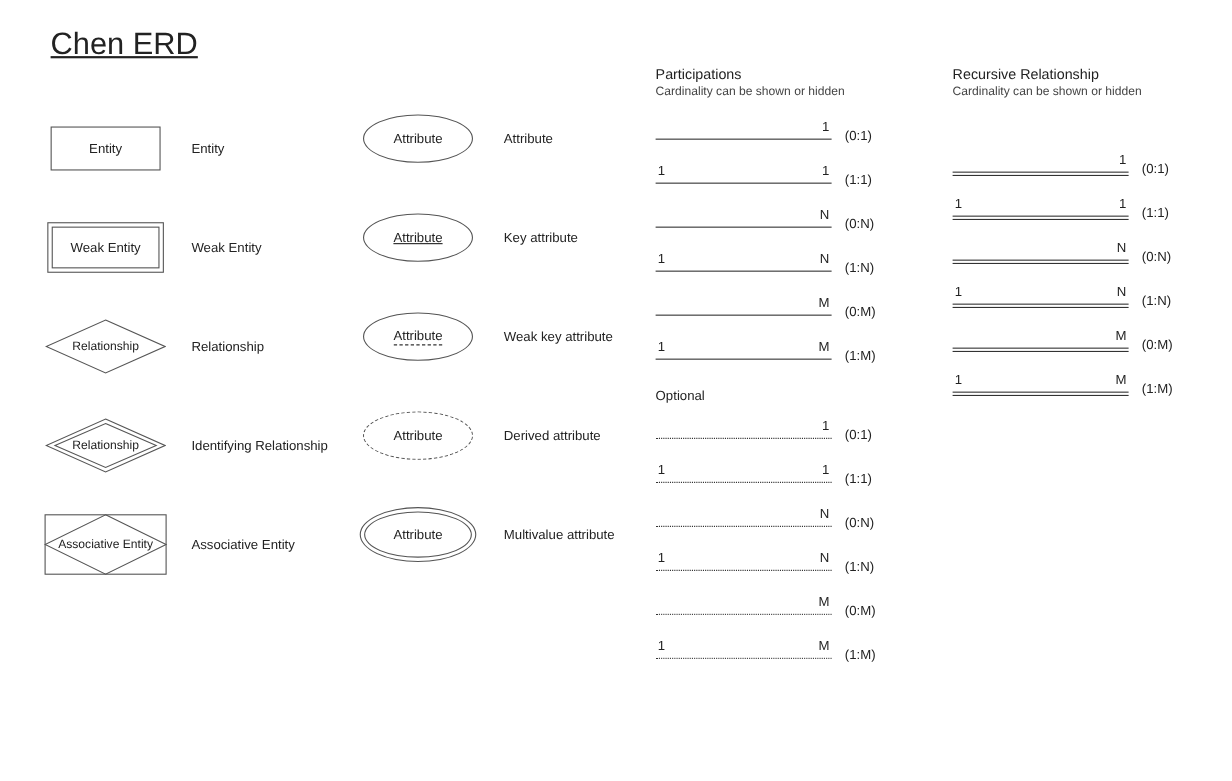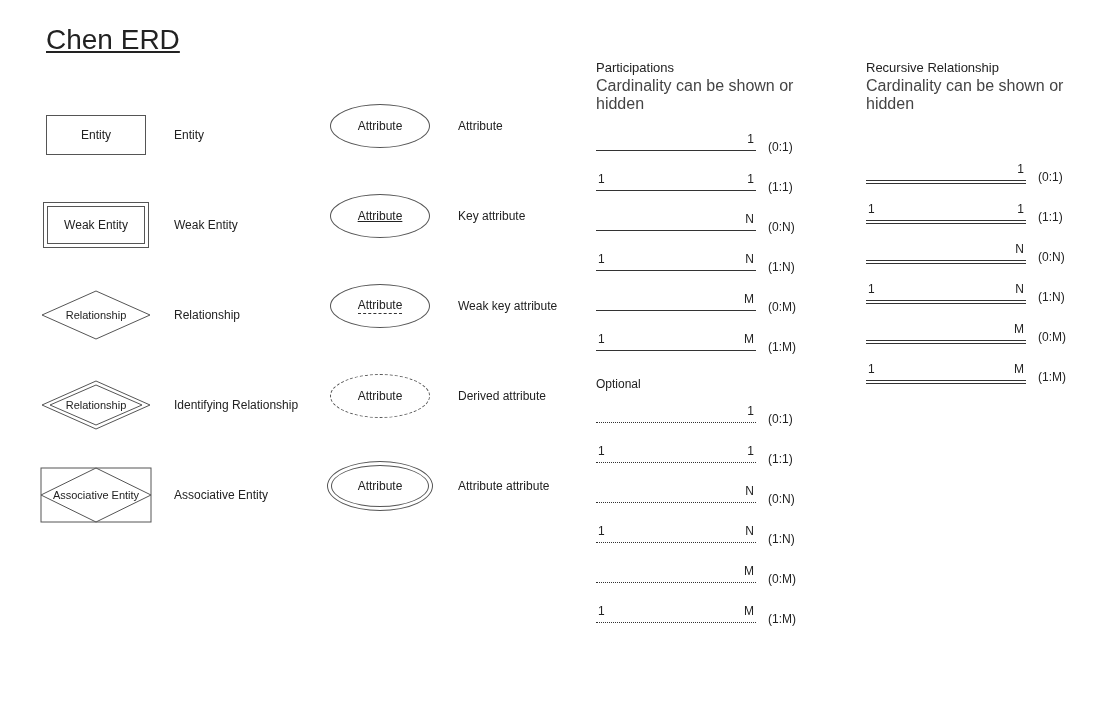--- a/index.html
+++ b/index.html
@@ -53,21 +53,21 @@
   }
   .ellipse.dashed { border-style: dashed; }
   .ellipse-double { position:relative; width:106px; height:50px; border:1px solid #555; border-radius:50%; display:flex;justify-content:center;align-items:center;}
   .ellipse-double::after { content:""; position:absolute; inset:3px; border:1px solid #555; border-radius:50%; }
   .ellipse-double span { position:relative; z-index:1; font-size:12px; }
   .underlined { text-decoration: underline; }
   .dash-under { border-bottom: 1px dashed #333; padding-bottom:1px; }
 
   
   .sec-head { font-size: 13px; font-weight: 400; margin-bottom: 2px; }
-  .sec-sub { font-size: 16px; color: #444; margin-bottom: 14px; }
+  .sec-sub { font-size: 11px; color: #444; margin-bottom: 14px; }
   .group-label { font-size: 12px; margin: 10px 0 8px 0; }
   .prow { display:flex; align-items:center; height: 40px; }
   .linebox { position: relative; width: 160px; height: 30px; }
   .card { margin-left: 12px; font-size: 12px; }
   .num-l { position:absolute; left:2px; top:0; font-size:12px;}
   .num-r { position:absolute; right:2px; top:0; font-size:12px;}
   .ln { position:absolute; left:0; right:0; top:18px; height:0; border-top:1px solid #333; }
   .ln.dotted { border-top-style: dotted; }
   .ln2 { top:21px; }
 
@@ -165,21 +165,21 @@
         </div>
     </div>
     <div class="label">Derived attribute</div>
   </div>
   <div class="row">
     <div class="shape-wrap">
       <div class="ellipse-double">
           <span>Attribute</span>
         </div>
     </div>
-    <div class="label">Attribute attribute</div>
+    <div class="label">Multivalue attribute</div>
   </div>
 </div>
 
 <div class="col3">
   <div class="sec-head">Participations</div>
   <div class="sec-sub">Cardinality can be shown or hidden</div>
 
   <div id="mandatory-rows">
       <div class="prow">
         <div class="linebox">

